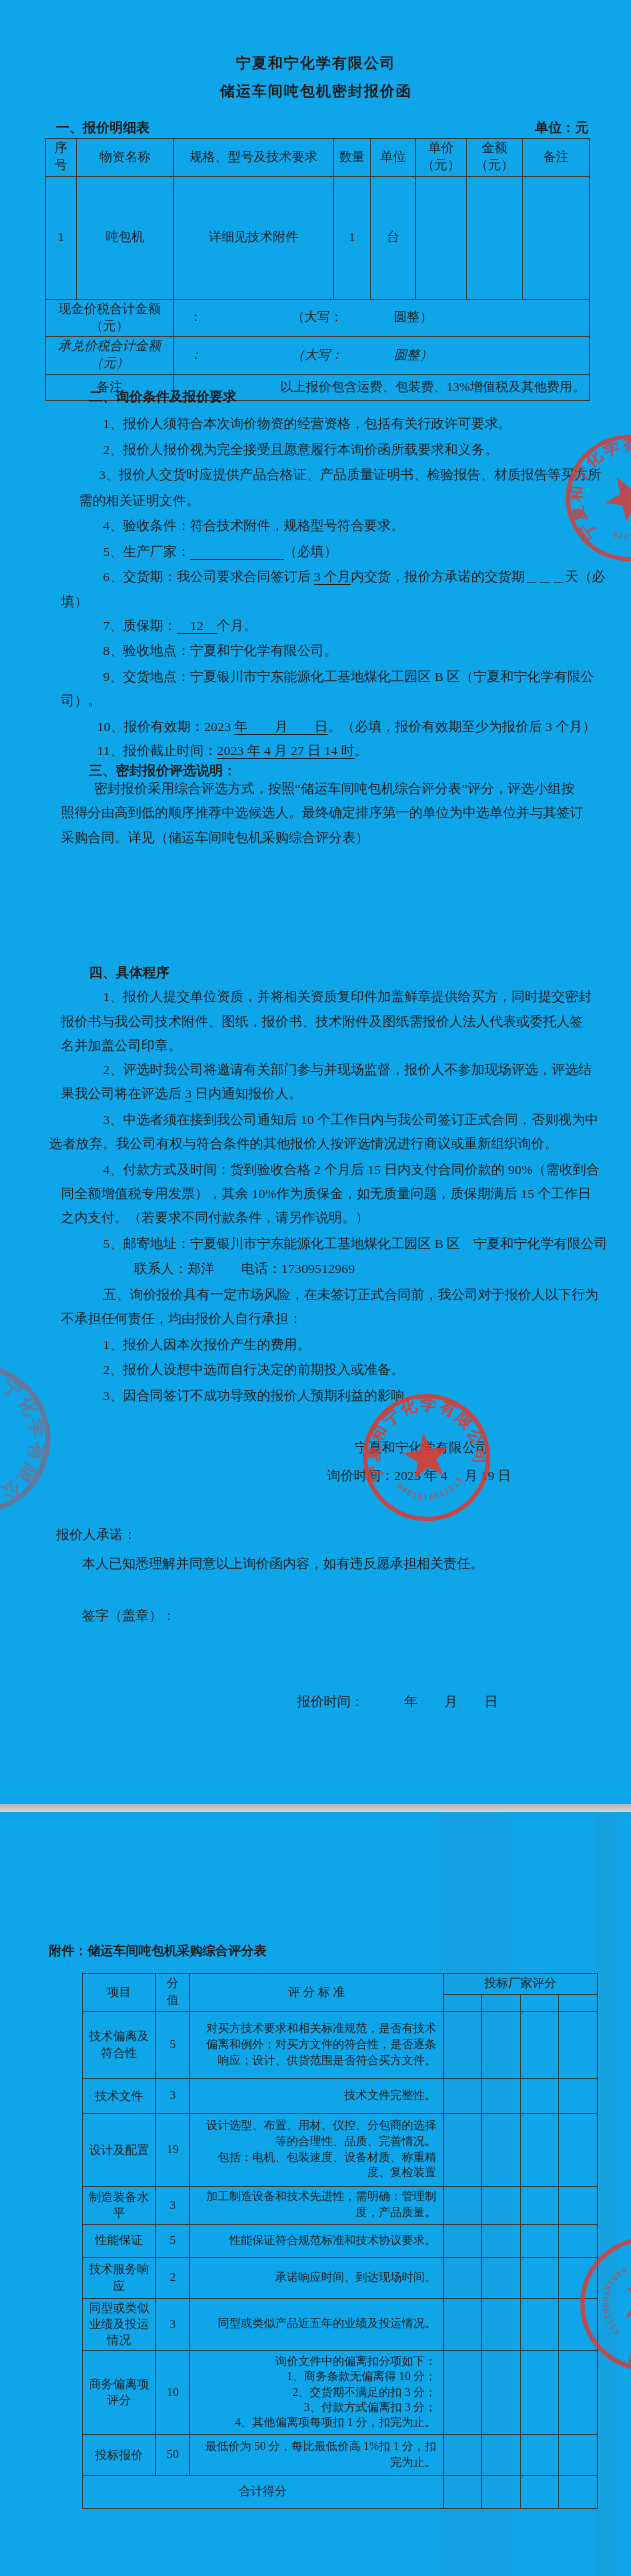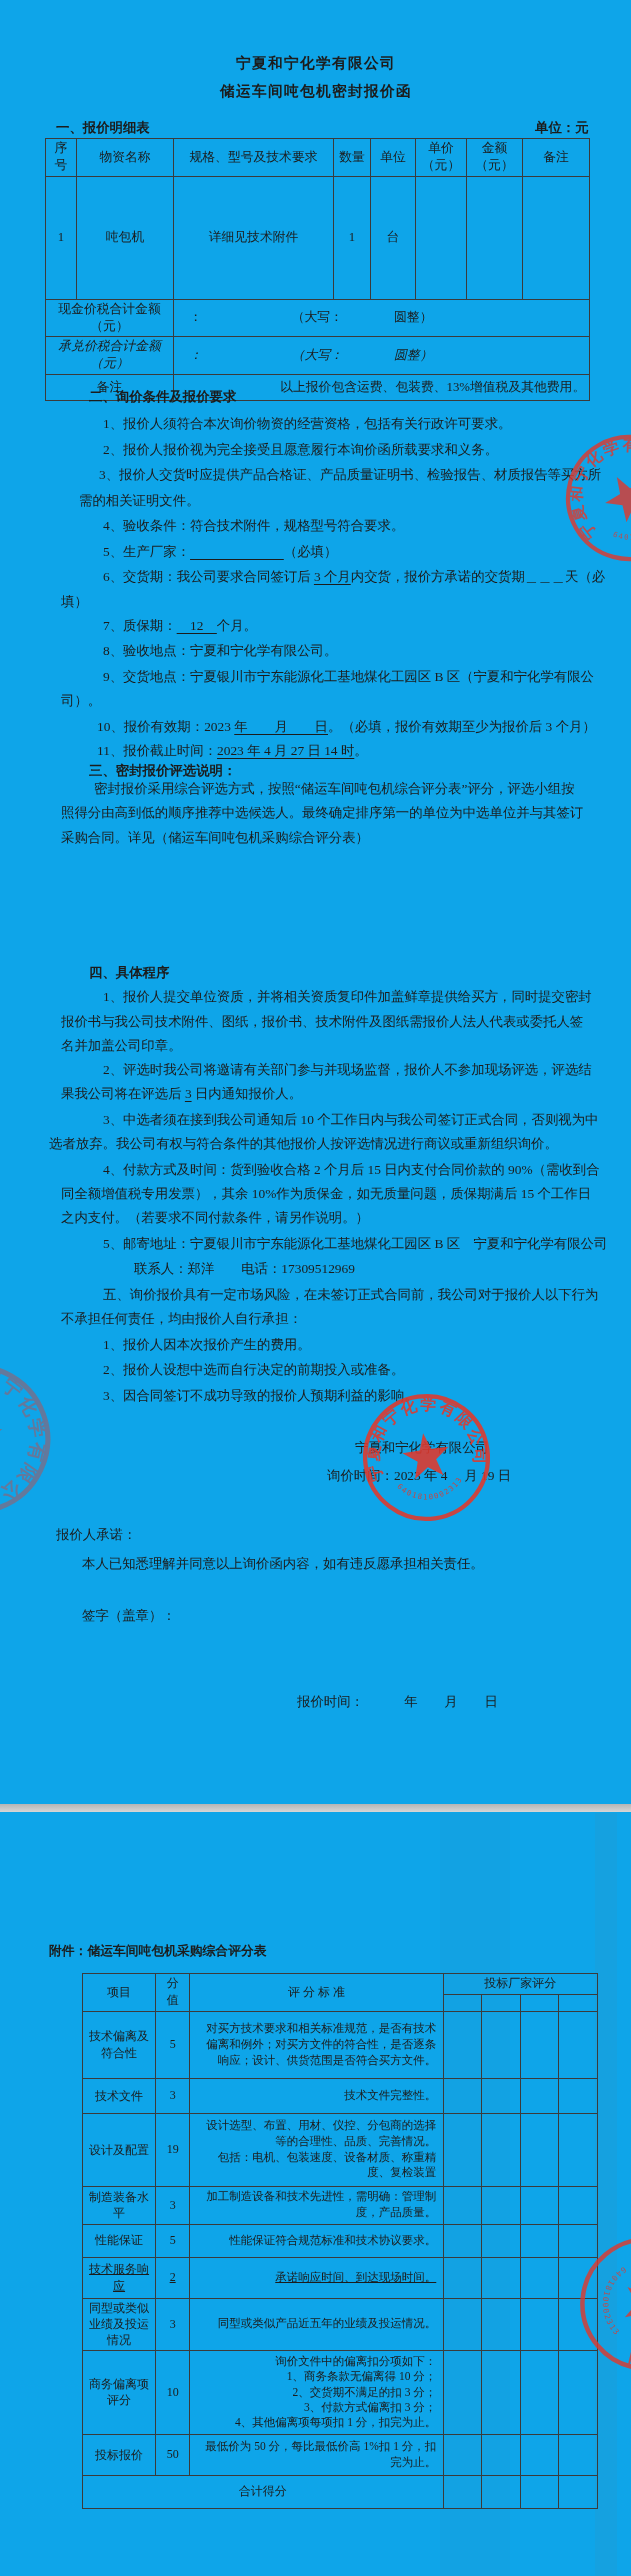--- a/index.html
+++ b/index.html
@@ -210,21 +210,21 @@
     </tr>
     <tr style="height:33px;">
       <td class="proj">性能保证</td>
       <td>5</td>
       <td class="crit">性能保证符合规范标准和技术协议要求。</td>
       <td></td>
           <td></td>
           <td></td>
           <td></td>
     </tr>
-    <tr style="height:41px;text-decoration:underline;">
+    <tr style="height:41px;">
       <td class="proj">技术服务响应</td>
       <td>2</td>
       <td class="crit">承诺响应时间、到达现场时间。</td>
       <td></td>
           <td></td>
           <td></td>
           <td></td>
     </tr>
     <tr style="height:40px;">
       <td class="proj">同型或类似业绩及投运情况</td>

